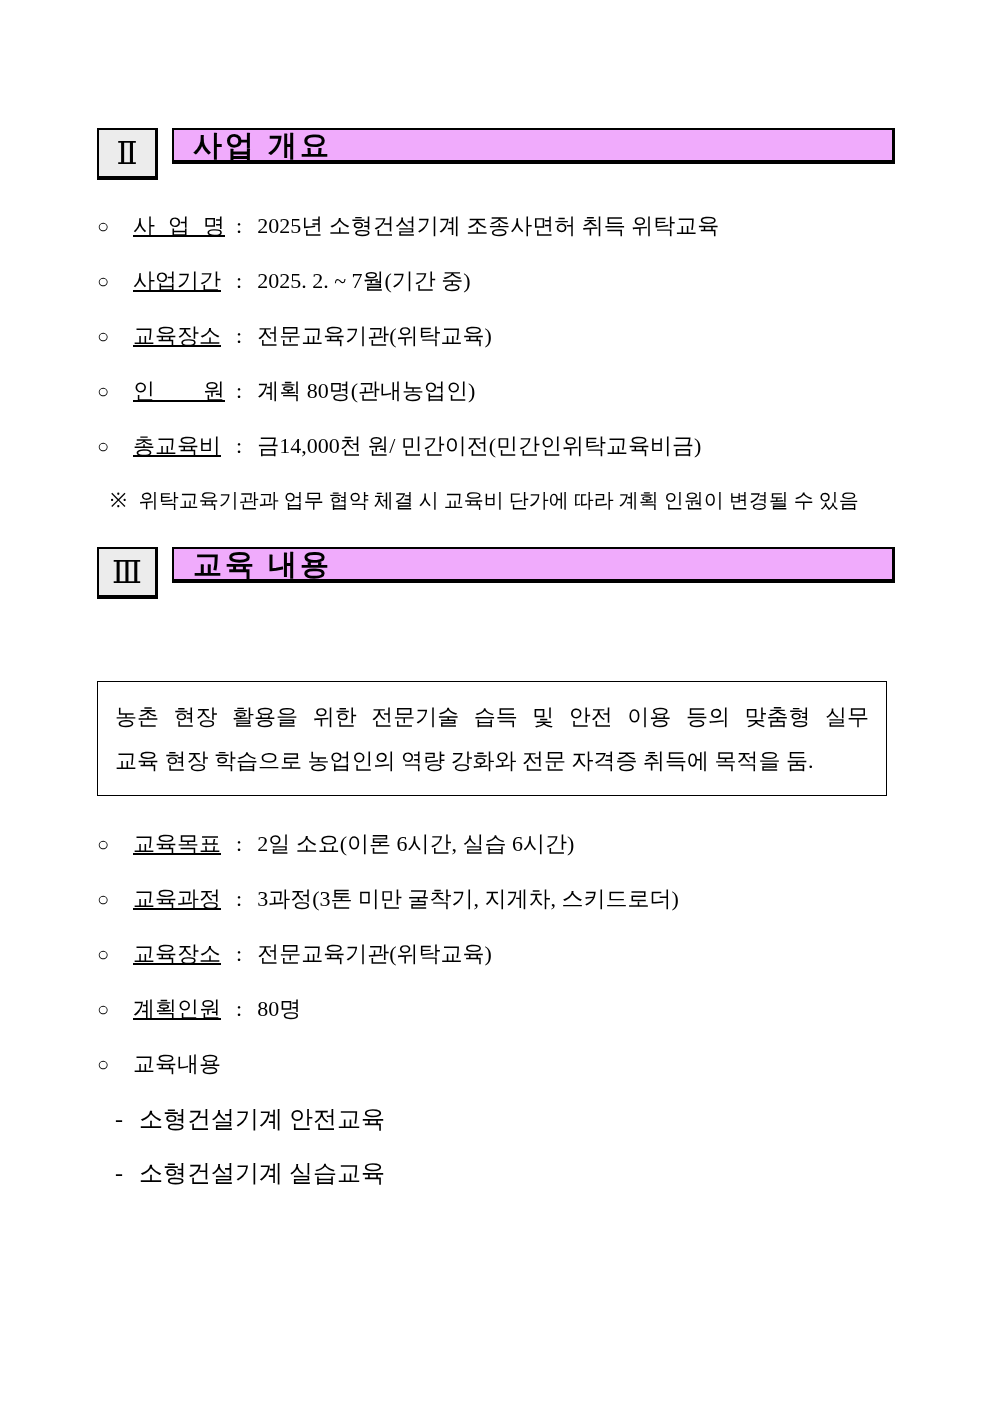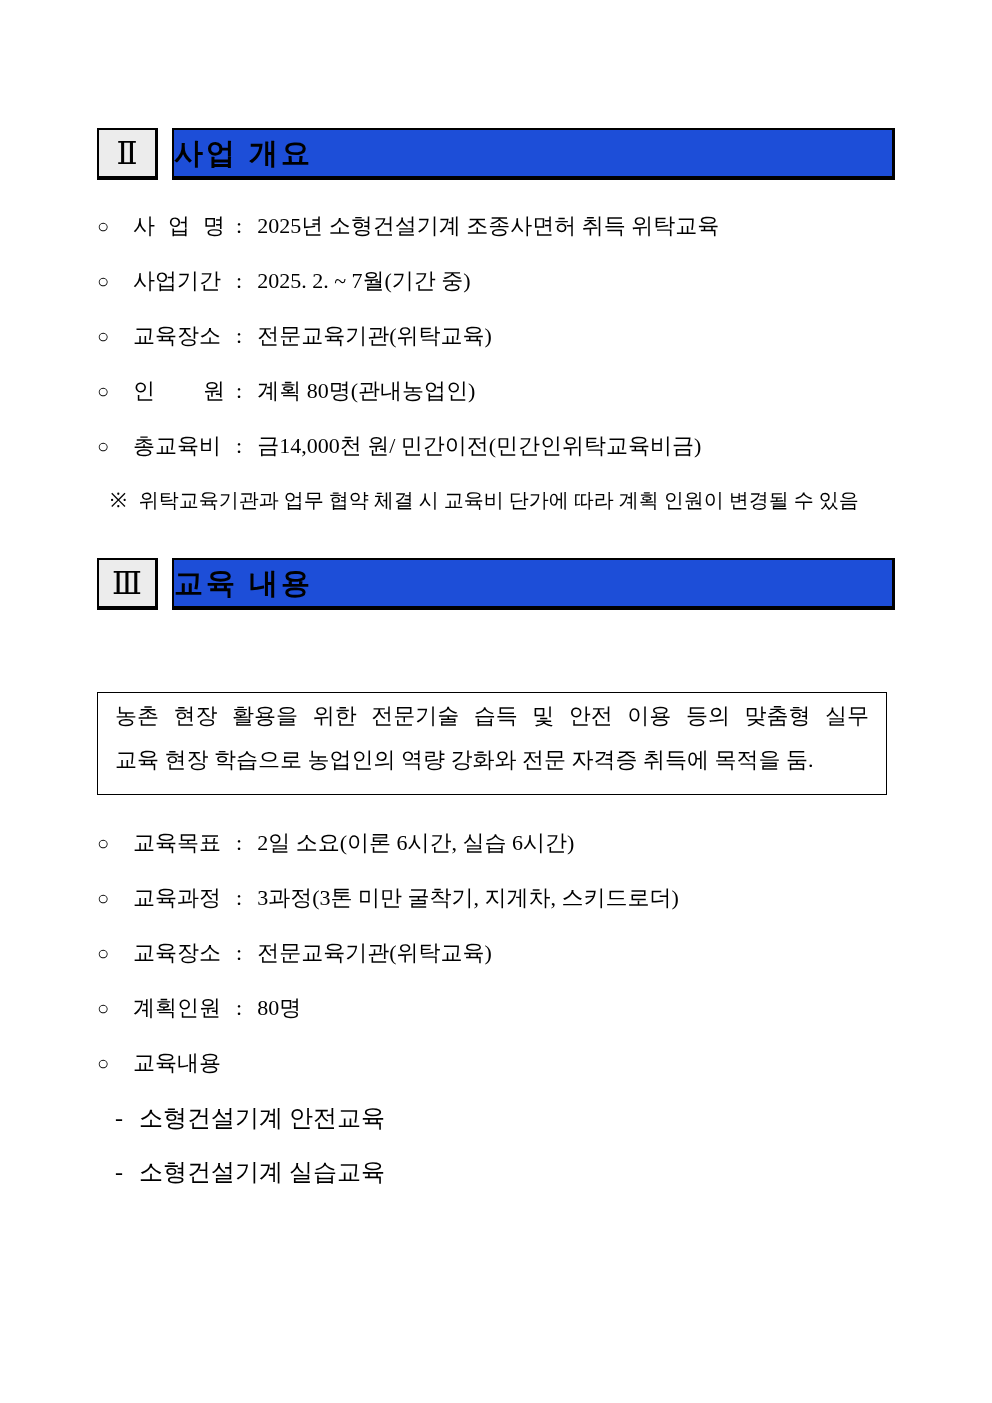--- a/index.html
+++ b/index.html
@@ -34,26 +34,27 @@
     display: flex;
     align-items: center;
     justify-content: center;
     font-family: "Liberation Serif", "DejaVu Serif", serif;
     font-size: 31px;
     line-height: 1;
     flex: 0 0 auto;
   }
   .title-box {
     flex: 1 1 auto;
-    height: 52px;
-    background: #1d4ed8;
+    height: 36px;
+    background: #f0abfc;
     border: solid #000;
     border-width: 2px 3px 4px 2px;
     display: flex;
     align-items: center;
+    padding-left: 19px;
     font-family: "Liberation Sans", "DejaVu Sans", sans-serif;
     font-weight: bold;
     font-size: 29px;
     letter-spacing: 3px;
     line-height: 1;
   }
 
   
   .row {
     font-size: 22px;
@@ -64,48 +65,49 @@
   .row .marker {
     display: inline-block;
     width: 36px;
     font-size: 20px;
   }
   .row .label {
     display: inline-block;
     width: 92px;
     text-align: justify;
     text-align-last: justify;
+    text-decoration: underline;
     -moz-text-align-last: justify;
   }
   .row .label-plain {
     display: inline-block;
   }
   .row .colon {
     display: inline-block;
     margin: 0 15px 0 11px;
   }
 
   
   .note-row {
     font-size: 20px;
     line-height: 22px;
     padding-left: 13px;
-    margin-bottom: 47px;
+    margin-bottom: 36px;
     white-space: nowrap;
   }
   .note-row .note-marker {
     display: inline-block;
     margin-right: 12px;
   }
 
   
   .goal-box {
     border: 1px solid #000;
     margin: 34px 8px 36px 0;
-    padding: 1px 17px 12px 17px;
+    padding: 13px 17px 12px 17px;
   }
   .goal-line {
     font-size: 22px;
     line-height: 44px;
     white-space: nowrap;
   }
   .goal-line.justified {
     white-space: normal;
     text-align: justify;
     text-align-last: justify;

